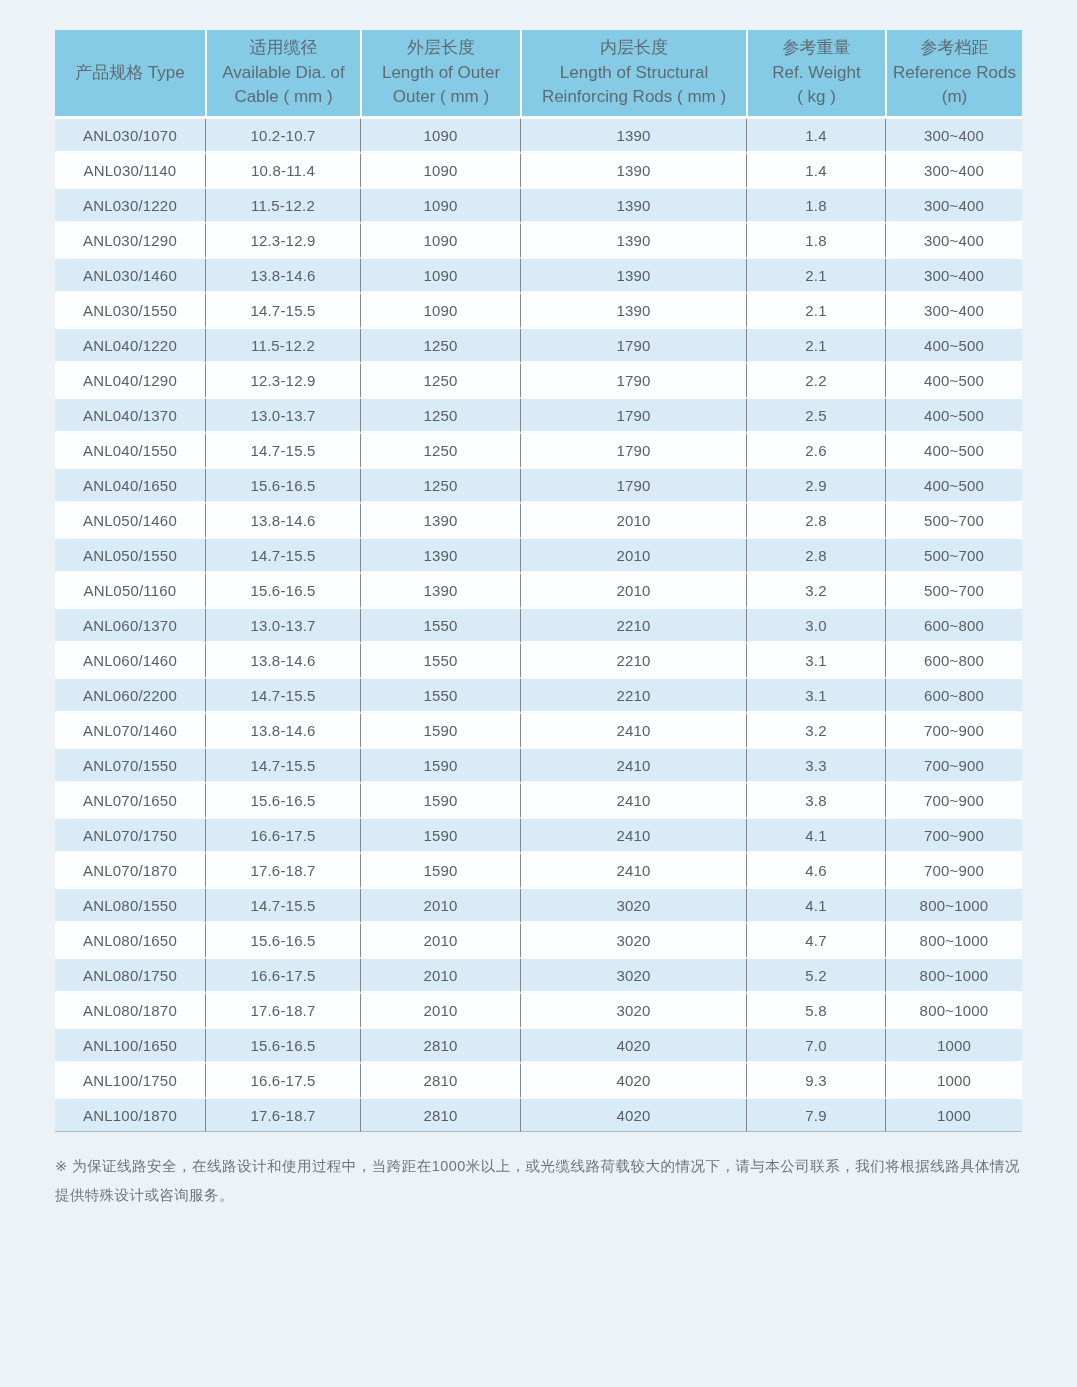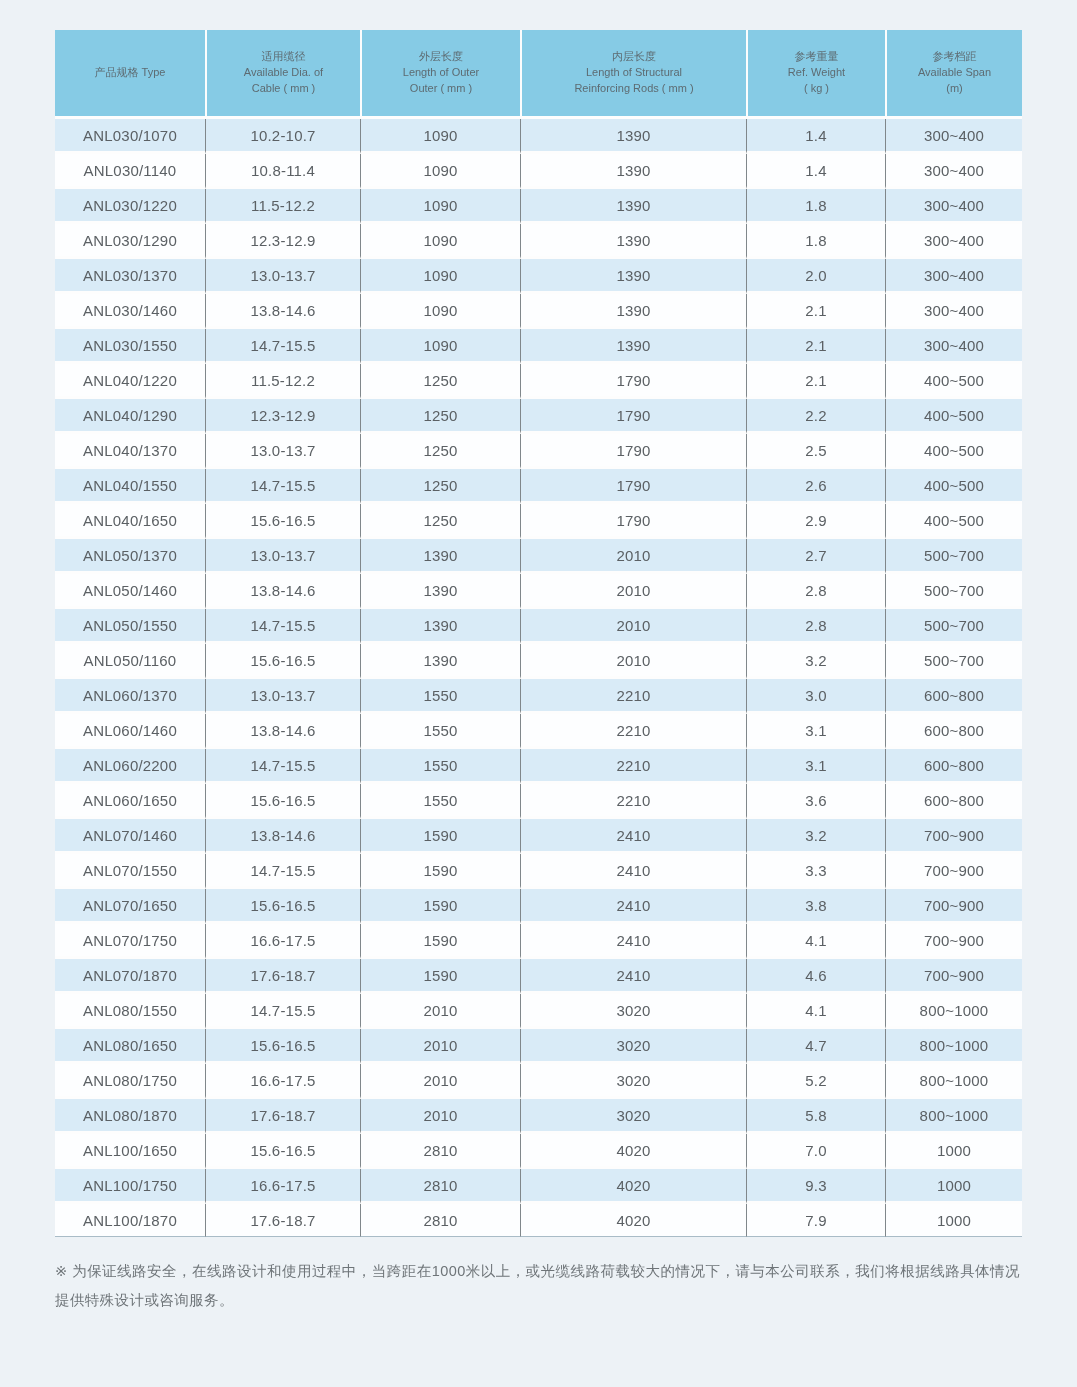--- a/index.html
+++ b/index.html
@@ -26,21 +26,21 @@
   col.c2 { width: 155px; }
   col.c3 { width: 160px; }
   col.c4 { width: 226px; }
   col.c5 { width: 139px; }
   col.c6 { width: 137px; }
 
   thead th {
     background: #86cbe5;
     color: #5d6b72;
     font-weight: normal;
-    font-size: 11px;
+    font-size: 17px;
     line-height: 1.45;
     height: 86px;
     text-align: center;
     vertical-align: middle;
     padding: 0 4px;
   }
   thead th + th {
     border-left: 2px solid #fdfdfd;
   }
   thead th {
@@ -111,21 +111,21 @@
           <span class="hline">Length of Structural</span>
           <span class="hline">Reinforcing Rods ( mm )</span>
         </th>
         <th>
           <span class="hline">参考重量</span>
           <span class="hline">Ref. Weight</span>
           <span class="hline">( kg )</span>
         </th>
         <th>
           <span class="hline">参考档距</span>
-          <span class="hline">Available Span</span>
+          <span class="hline">Reference Rods</span>
           <span class="hline">(m)</span>
         </th>
       </tr>
     </thead>
     <tbody>
         <tr>
           <td>ANL030/1070</td>
           <td>10.2-10.7</td>
           <td>1090</td>
           <td>1390</td>
@@ -150,28 +150,20 @@
         </tr>
         <tr>
           <td>ANL030/1290</td>
           <td>12.3-12.9</td>
           <td>1090</td>
           <td>1390</td>
           <td>1.8</td>
           <td>300~400</td>
         </tr>
         <tr>
-          <td>ANL030/1370</td>
-          <td>13.0-13.7</td>
-          <td>1090</td>
-          <td>1390</td>
-          <td>2.0</td>
-          <td>300~400</td>
-        </tr>
-        <tr>
           <td>ANL030/1460</td>
           <td>13.8-14.6</td>
           <td>1090</td>
           <td>1390</td>
           <td>2.1</td>
           <td>300~400</td>
         </tr>
         <tr>
           <td>ANL030/1550</td>
           <td>14.7-15.5</td>
@@ -212,28 +204,20 @@
           <td>2.6</td>
           <td>400~500</td>
         </tr>
         <tr>
           <td>ANL040/1650</td>
           <td>15.6-16.5</td>
           <td>1250</td>
           <td>1790</td>
           <td>2.9</td>
           <td>400~500</td>
-        </tr>
-        <tr>
-          <td>ANL050/1370</td>
-          <td>13.0-13.7</td>
-          <td>1390</td>
-          <td>2010</td>
-          <td>2.7</td>
-          <td>500~700</td>
         </tr>
         <tr>
           <td>ANL050/1460</td>
           <td>13.8-14.6</td>
           <td>1390</td>
           <td>2010</td>
           <td>2.8</td>
           <td>500~700</td>
         </tr>
         <tr>
@@ -270,28 +254,20 @@
         </tr>
         <tr>
           <td>ANL060/2200</td>
           <td>14.7-15.5</td>
           <td>1550</td>
           <td>2210</td>
           <td>3.1</td>
           <td>600~800</td>
         </tr>
         <tr>
-          <td>ANL060/1650</td>
-          <td>15.6-16.5</td>
-          <td>1550</td>
-          <td>2210</td>
-          <td>3.6</td>
-          <td>600~800</td>
-        </tr>
-        <tr>
           <td>ANL070/1460</td>
           <td>13.8-14.6</td>
           <td>1590</td>
           <td>2410</td>
           <td>3.2</td>
           <td>700~900</td>
         </tr>
         <tr>
           <td>ANL070/1550</td>
           <td>14.7-15.5</td>

